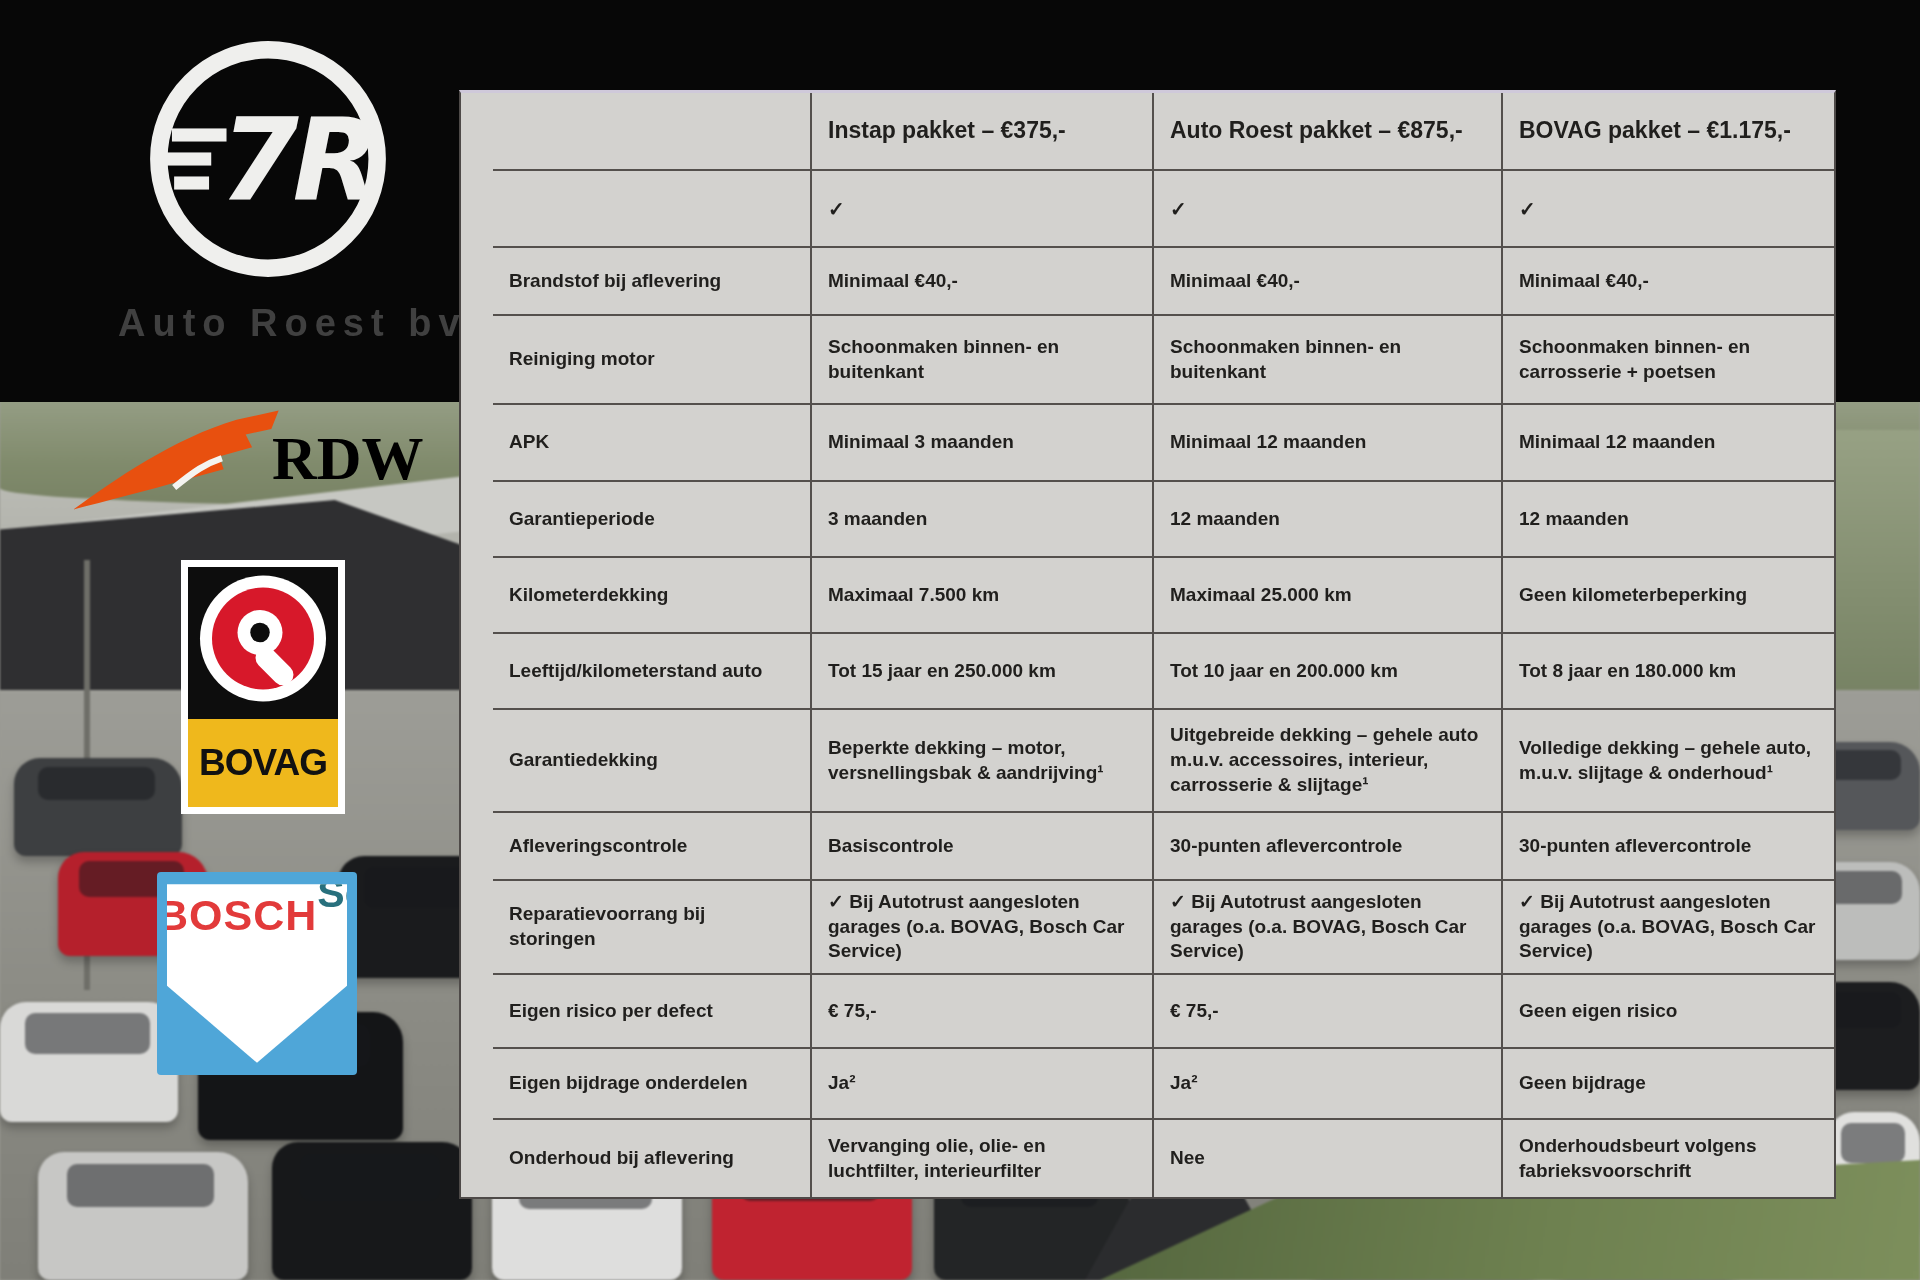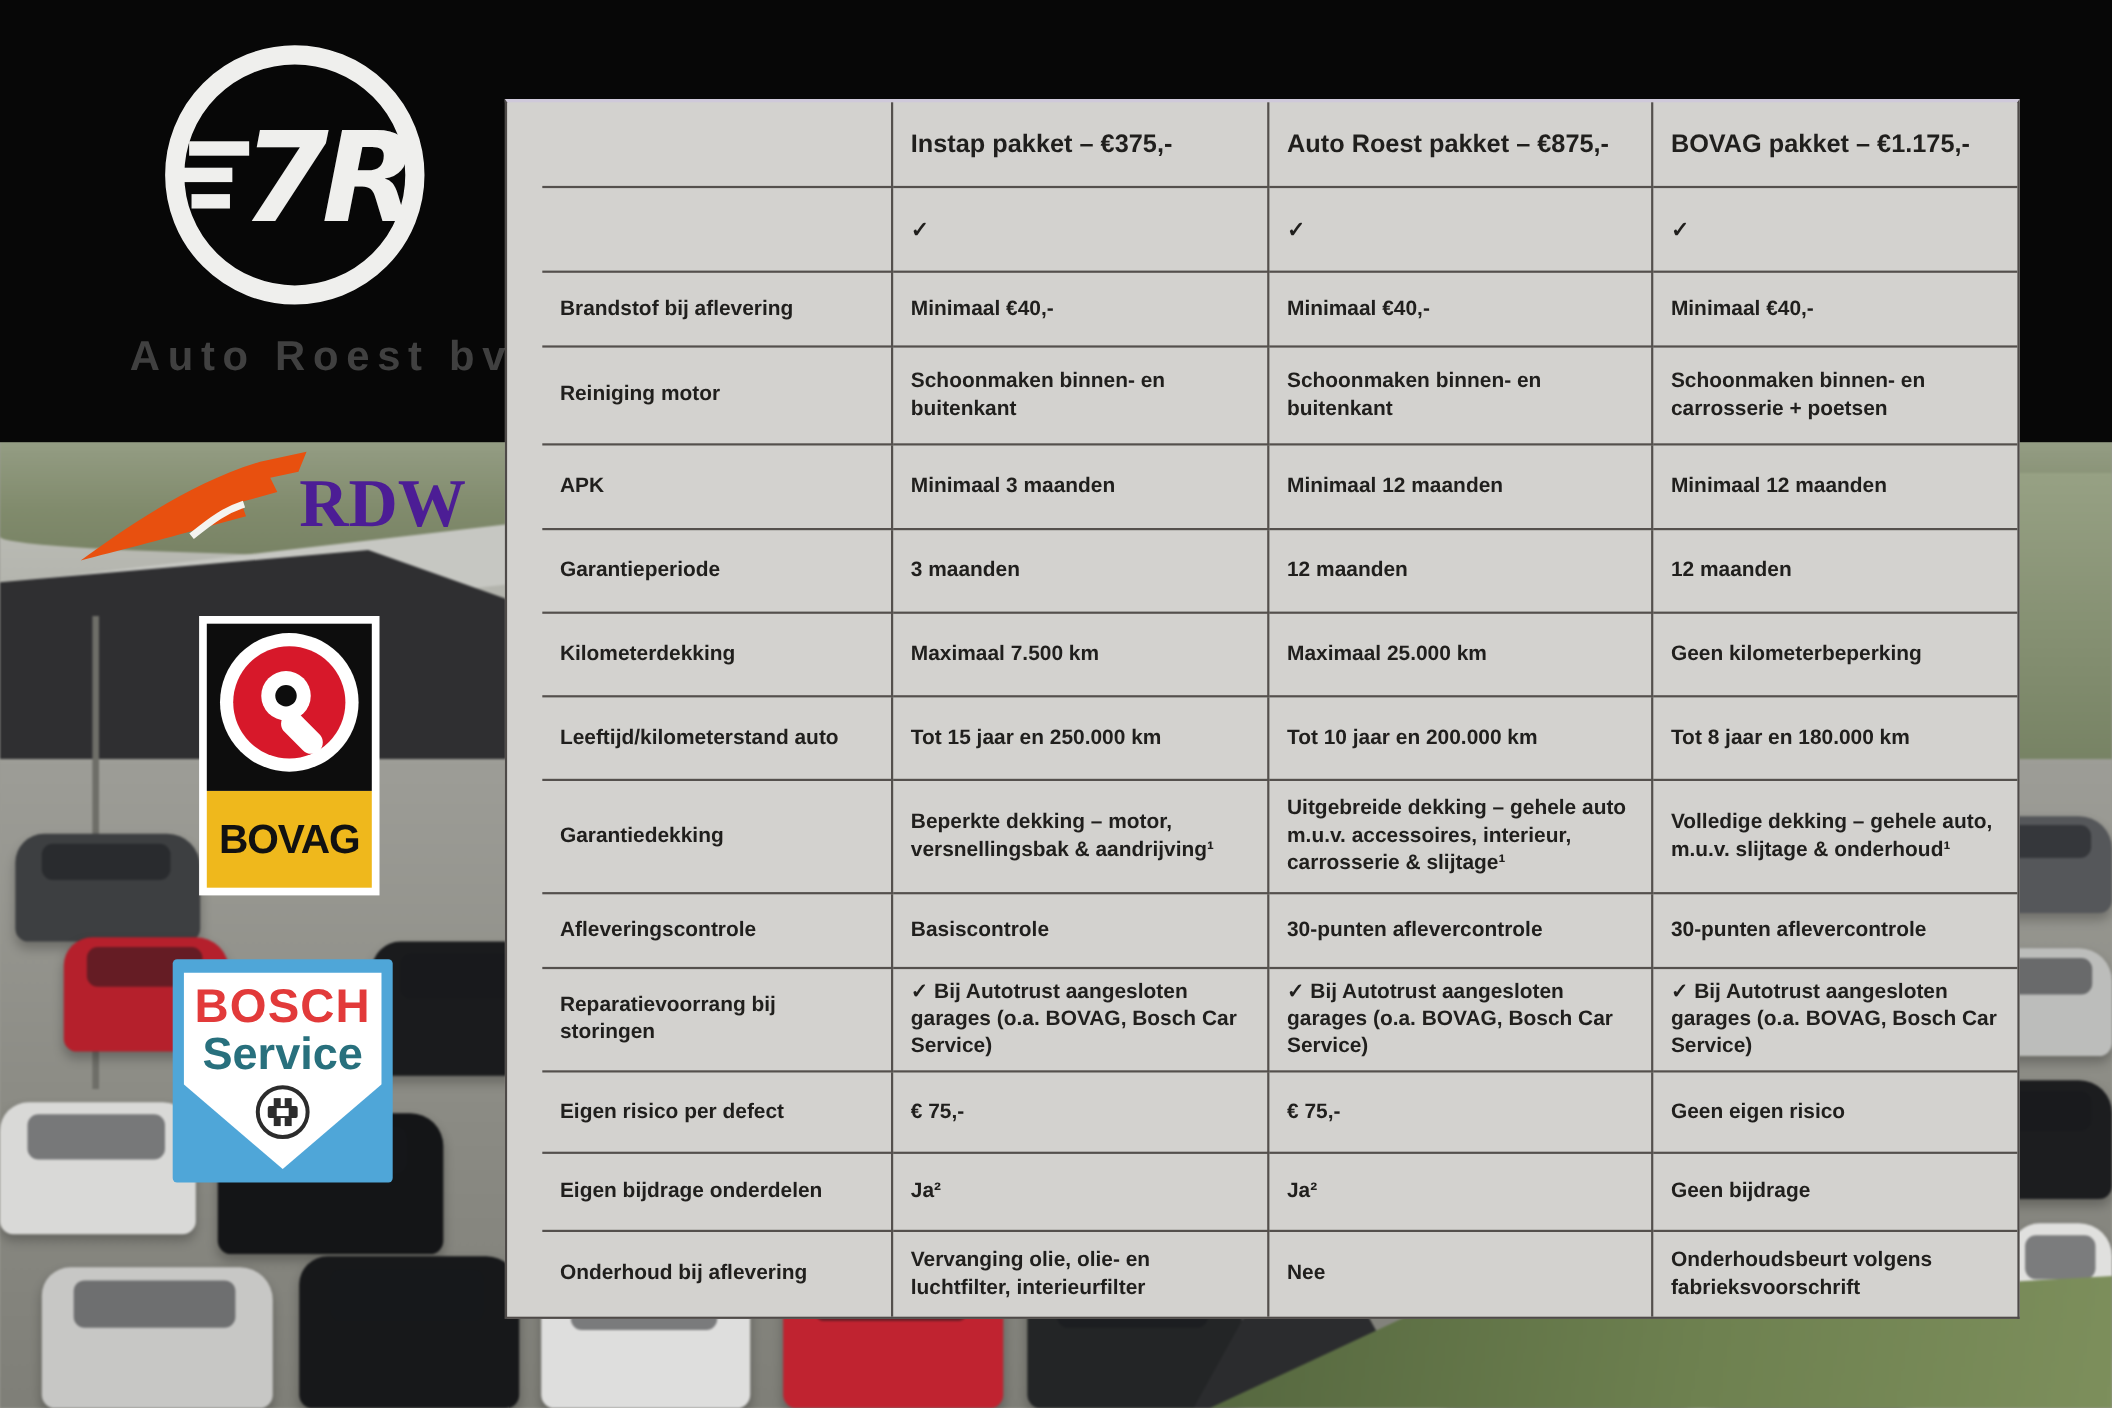--- a/index.html
+++ b/index.html
@@ -34,36 +34,36 @@
   .band{position:absolute;left:0;top:0;width:100%;height:402px;background:#070707;z-index:2;}
 
   
   .ar-logo{position:absolute;left:118px;top:28px;z-index:3;width:300px;text-align:center;}
   .ar-logo svg{width:262px;height:262px;}
   .ar-name{margin-top:8px;color:#404040;font-size:38px;font-weight:700;letter-spacing:7px;white-space:nowrap;}
 
   
   .rdw{position:absolute;left:66px;top:402px;z-index:3;display:flex;align-items:center;}
   .rdw svg{width:220px;height:118px;}
-  .rdw-text{font-family:"Liberation Serif",serif;font-size:62px;font-weight:600;color:#4c1d95;
+  .rdw-text{font-family:"Liberation Serif",serif;font-size:62px;font-weight:600;color:#000000;
             margin-left:-14px;margin-top:-6px;}
 
   
   .bovag{position:absolute;left:181px;top:560px;z-index:3;width:150px;background:#fff;padding:7px;}
   .bovag-top{position:relative;height:152px;background:#0d0d0d;overflow:hidden;}
   .bovag-top svg{width:100%;height:100%;}
   .bovag-bottom{height:88px;background:#efb81c;display:flex;align-items:center;justify-content:center;}
   .bovag-bottom span{font-size:37px;font-weight:800;letter-spacing:-1px;color:#111;}
 
   
   .bosch{position:absolute;left:157px;top:872px;z-index:3;width:200px;height:203px;
          background:#4fa6d8;border-radius:4px;overflow:hidden;}
   .bosch-shield{position:absolute;inset:0;background:#fff;
          clip-path:polygon(5% 6%,95% 6%,95% 56%,50% 94%,5% 56%);
-         display:flex;flex-direction:column;align-items:center;}
+         display:flex;flex-direction:row;align-items:flex-start;}
   .bosch-l1{margin-top:22px;font-size:43px;font-weight:800;letter-spacing:1px;color:#e23a3a;line-height:1;}
   .bosch-l2{font-size:41px;font-weight:700;color:#28707d;line-height:1.05;}
   .bosch-shield svg{width:58px;height:58px;margin-top:2px;}
 
   
   .cmp{position:absolute;left:459px;top:90px;width:1341px;z-index:4;
        background:#d3d2cf;border:2px solid #4e4a48;border-top:3px solid #cfc9da;
        display:grid;grid-template-columns:319px 342px 349px 331px;
        grid-template-rows:78px 77px 68px 89px 77px 76px 76px 76px 103px 68px 94px 74px 71px 77px;padding-left:32px;}
   .cell{border-right:2px solid #54504d;border-bottom:2px solid #54504d;

